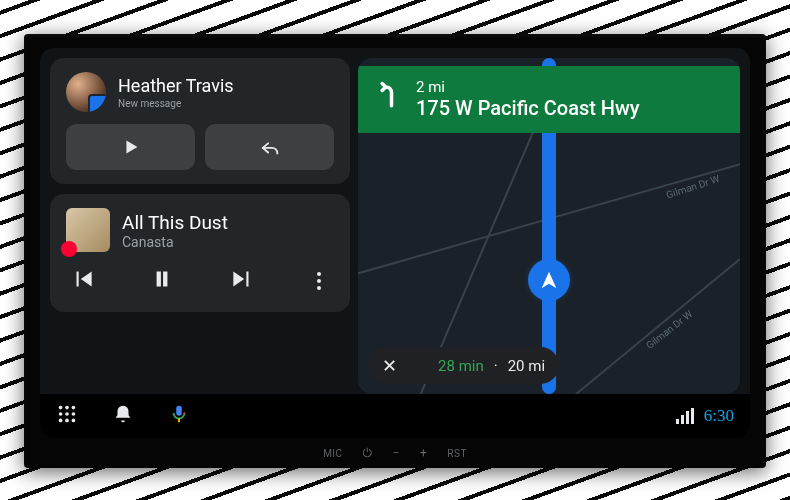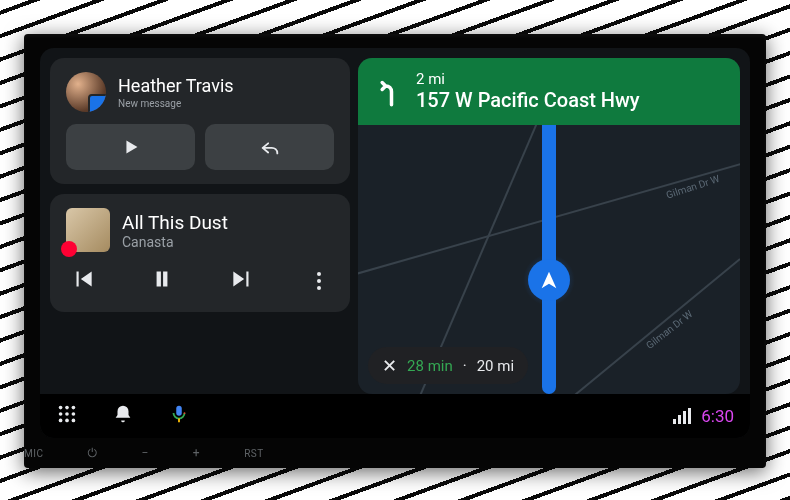--- a/index.html
+++ b/index.html
@@ -88,23 +88,23 @@
   }
   .map-roads{
     position:absolute; inset:0; pointer-events:none;
   }
   .route{
     position:absolute; left:50%; top:0; bottom:0;
     width:14px; margin-left:-7px;
     background:#1a73e8; border-radius:7px;
   }
   .banner{
-    position:absolute; left:0; right:0; top:0;
+    position:absolute; left:0; right:0; top:8px;
     background:#0f7a3e; color:#fff;
-    padding:12px 16px; display:flex; align-items:center; gap:14px;
+    padding:12px 16px; display:flex; align-items:flex-start; gap:14px;
   }
   .banner svg{ width:28px; height:28px; fill:none; stroke:#fff; stroke-width:3; stroke-linecap:round; stroke-linejoin:round; margin-top:2px;}
   .banner .dist{ font-size:15px; line-height:1.2;}
   .banner .road{ font-size:20px; font-weight:500; line-height:1.25;}
   .chevron{
     position:absolute; left:50%; top:66%; transform:translate(-50%,-50%);
   }
   .chevron-ring{
     width:56px; height:56px; border-radius:50%;
     background: radial-gradient(circle, rgba(26,115,232,.55) 0%, rgba(26,115,232,0) 65%);
@@ -114,40 +114,40 @@
     width:42px; height:42px; border-radius:50%; background:#1a73e8;
     display:flex; align-items:center; justify-content:center;
   }
   .eta{
     position:absolute; left:10px; bottom:10px;
     background:#202124; color:#e8eaed;
     border-radius:20px; padding:8px 14px;
     display:flex; align-items:center; gap:10px; font-size:15px;
   }
   .eta .x{ font-size:18px; color:#e8eaed;}
-  .eta .time{ color:#34a853;}
+  .eta .time{ color:#34a853;margin-left:31px;}
   
   .bar{
     height:44px; background:#000;
     display:flex; justify-content:space-between;
-    padding:0 16px; color:#d946ef;
+    padding:0 16px; color:#0ea5e9;font-family:Liberation Serif, serif;
   }
   .bar-left{ display:flex; align-items:center; gap:34px;}
   .bar-left svg{ width:22px; height:22px; fill:#e8eaed;}
   .bar-left .mic{ fill:none;}
   .bar-right{ display:flex; align-items:center; gap:10px;}
   .clock{ font-size:17px;}
   .signal{ display:flex; align-items:flex-end; gap:2px; height:16px;}
   .signal span{ width:3px; background:#e8eaed;}
   .signal span:nth-child(1){height:5px;} .signal span:nth-child(2){height:9px;}
   .signal span:nth-child(3){height:13px;} .signal span:nth-child(4){height:16px;}
   
   .hw{
     position:absolute; left:0; right:0; bottom:4px; height:22px;
-    display:flex; align-items:center; gap:44px;
+    display:flex; align-items:center; justify-content:center; gap:20px;
     color:#6f7478; font-size:10px; letter-spacing:.5px;
   }
   .hw span{ opacity:.85;}
   .hw .sym{ font-size:12px;}
 </style>
 </head>
 <body>
 
 <div class="bg-pattern"></div>
 
@@ -222,21 +222,21 @@
           <text x="290" y="290" fill="#5c6a76" font-size="10" transform="rotate(-38 290 290)">Gilman Dr W</text>
         </svg>
         <div class="route"></div>
 
         <div class="banner">
           <svg viewBox="0 0 24 24">
               <path d="M12 21V10c0-3-2-5-5-5M7 5L4 8M7 5L4 2" transform="translate(3 1)"></path>
             </svg>
           <div>
             <div class="dist">2 mi</div>
-            <div class="road">157 W Pacific Coast Hwy</div>
+            <div class="road">175 W Pacific Coast Hwy</div>
           </div>
         </div>
 
         <div class="chevron">
           <div class="chevron-ring">
               <div class="chevron-core">
             <svg viewBox="0 0 24 24" width="22" height="22">
                   <path d="M12 3l8 18-8-5-8 5z" fill="#fff"></path>
                 </svg>
           </div>

